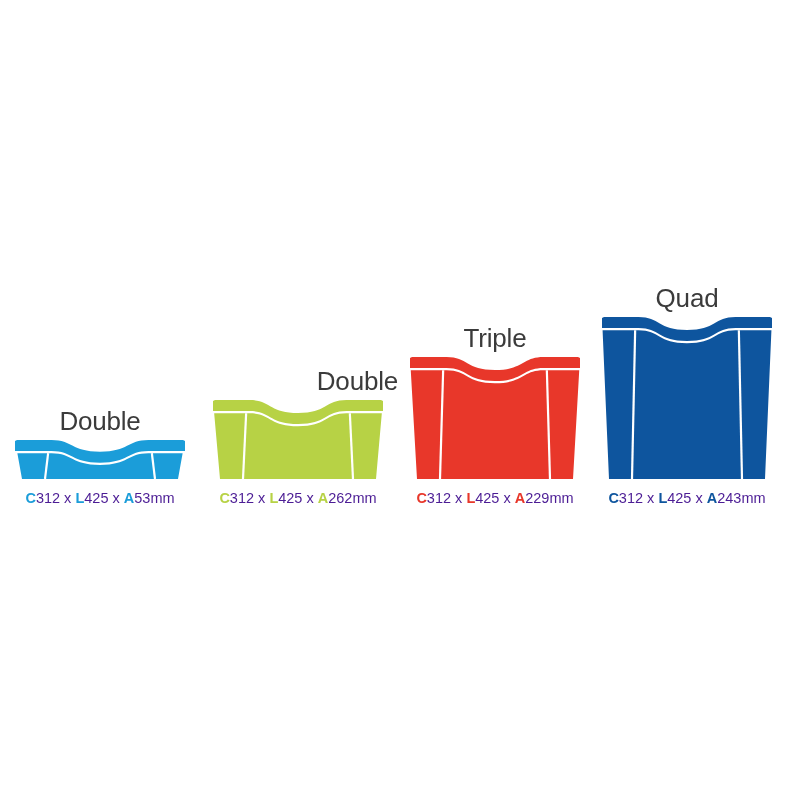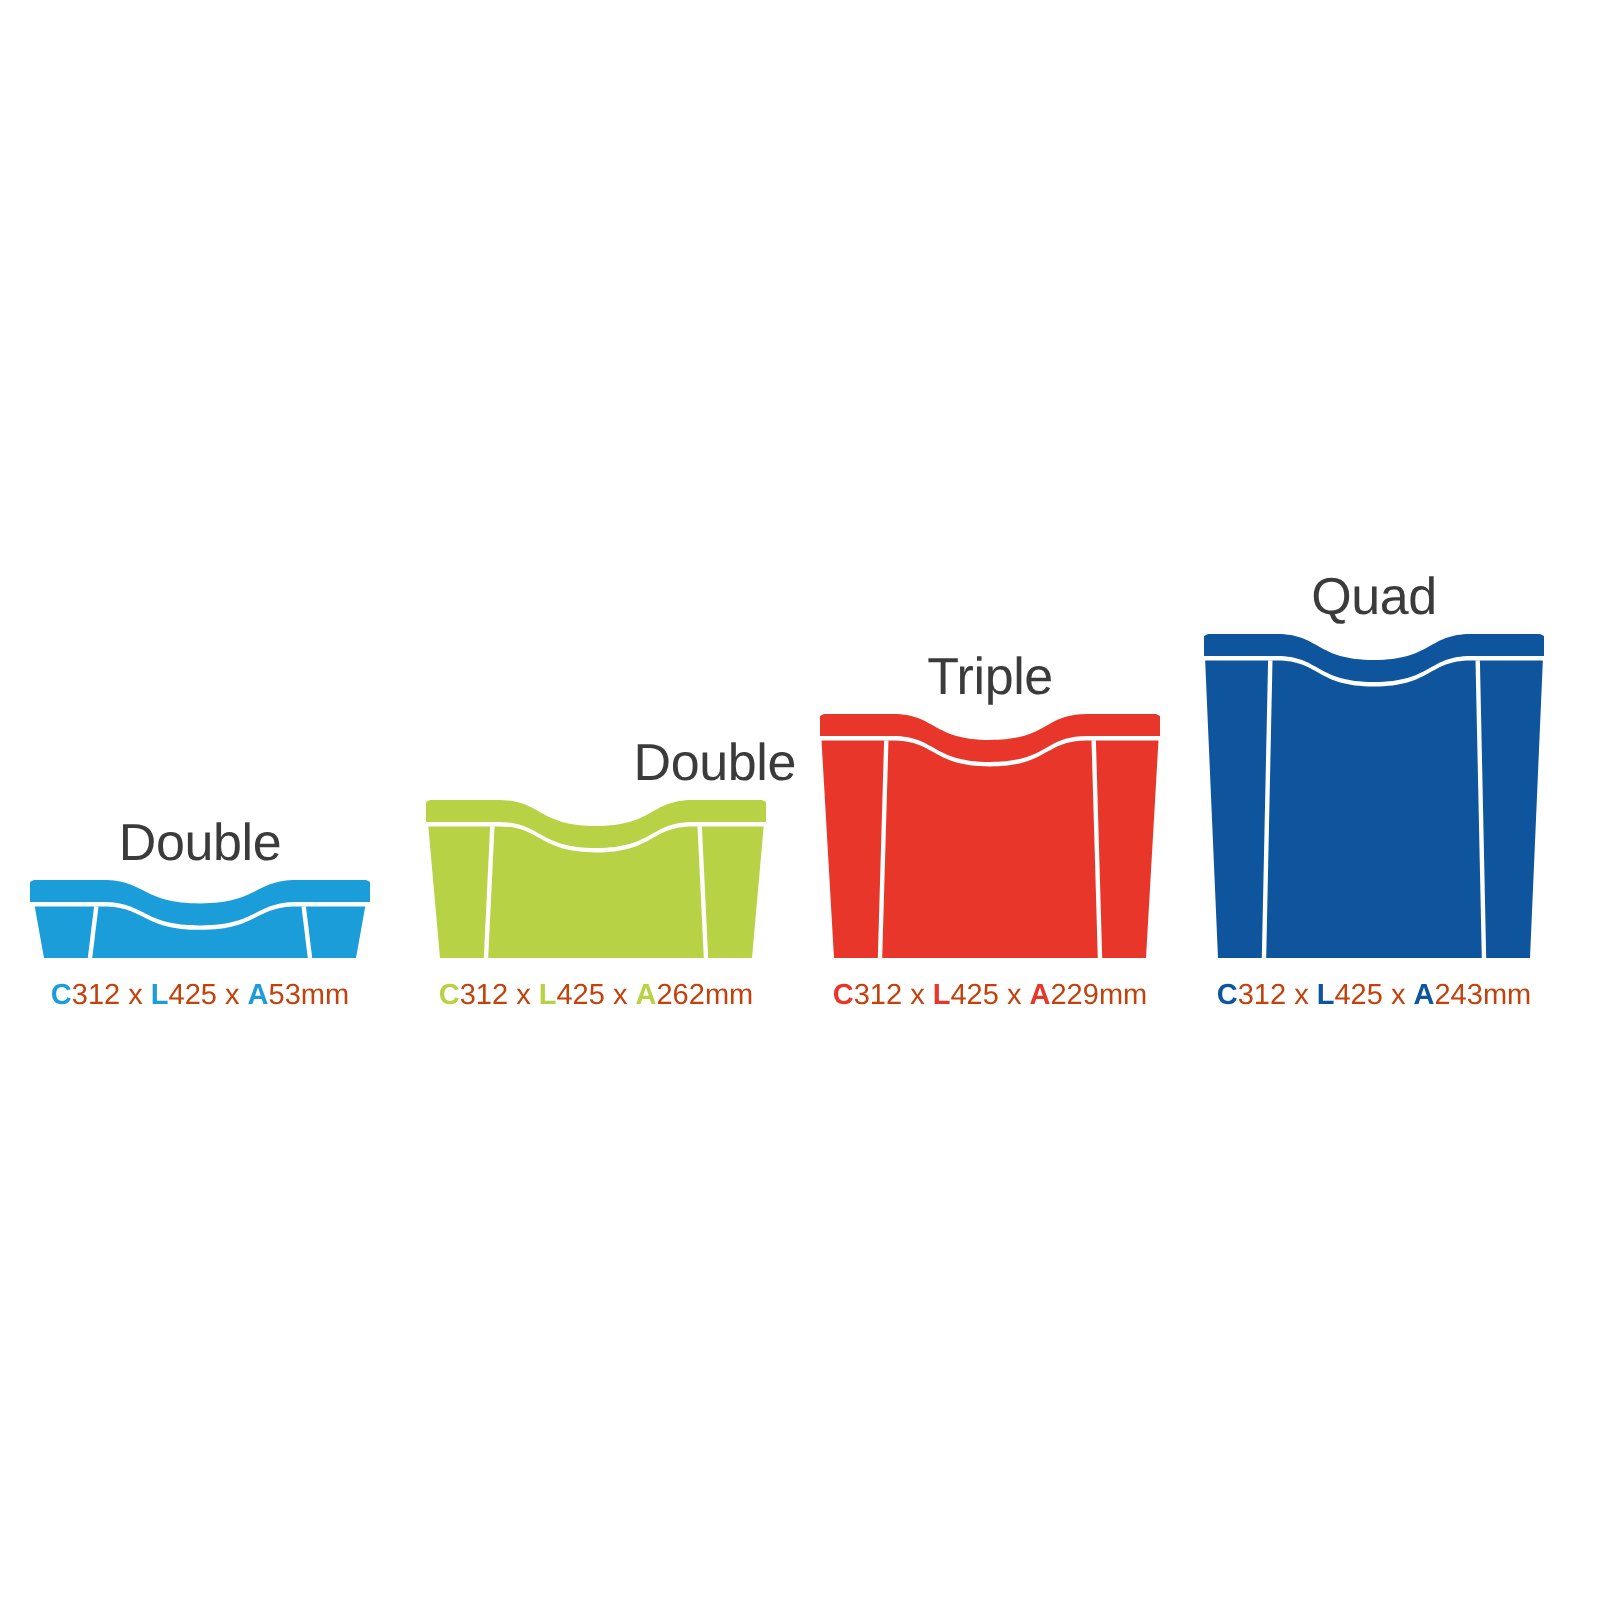--- a/index.html
+++ b/index.html
@@ -63,21 +63,21 @@
     text-align: center;
     font-size: 14.5px;
     line-height: 18px;
     color: #4b4b4b;
     white-space: nowrap;
   }
   .product .caption .k {
     font-weight: bold;
   }
   .product .caption .v {
-    color: #c2410c;
+    color: #4c1d95;
   }
 
   
   #col-0 { left: 0px; }
   #col-1 { left: 198px; }
   #col-2 { left: 395px; }
   #col-3 { left: 587px; }
 </style>
 </head>
 <body>

